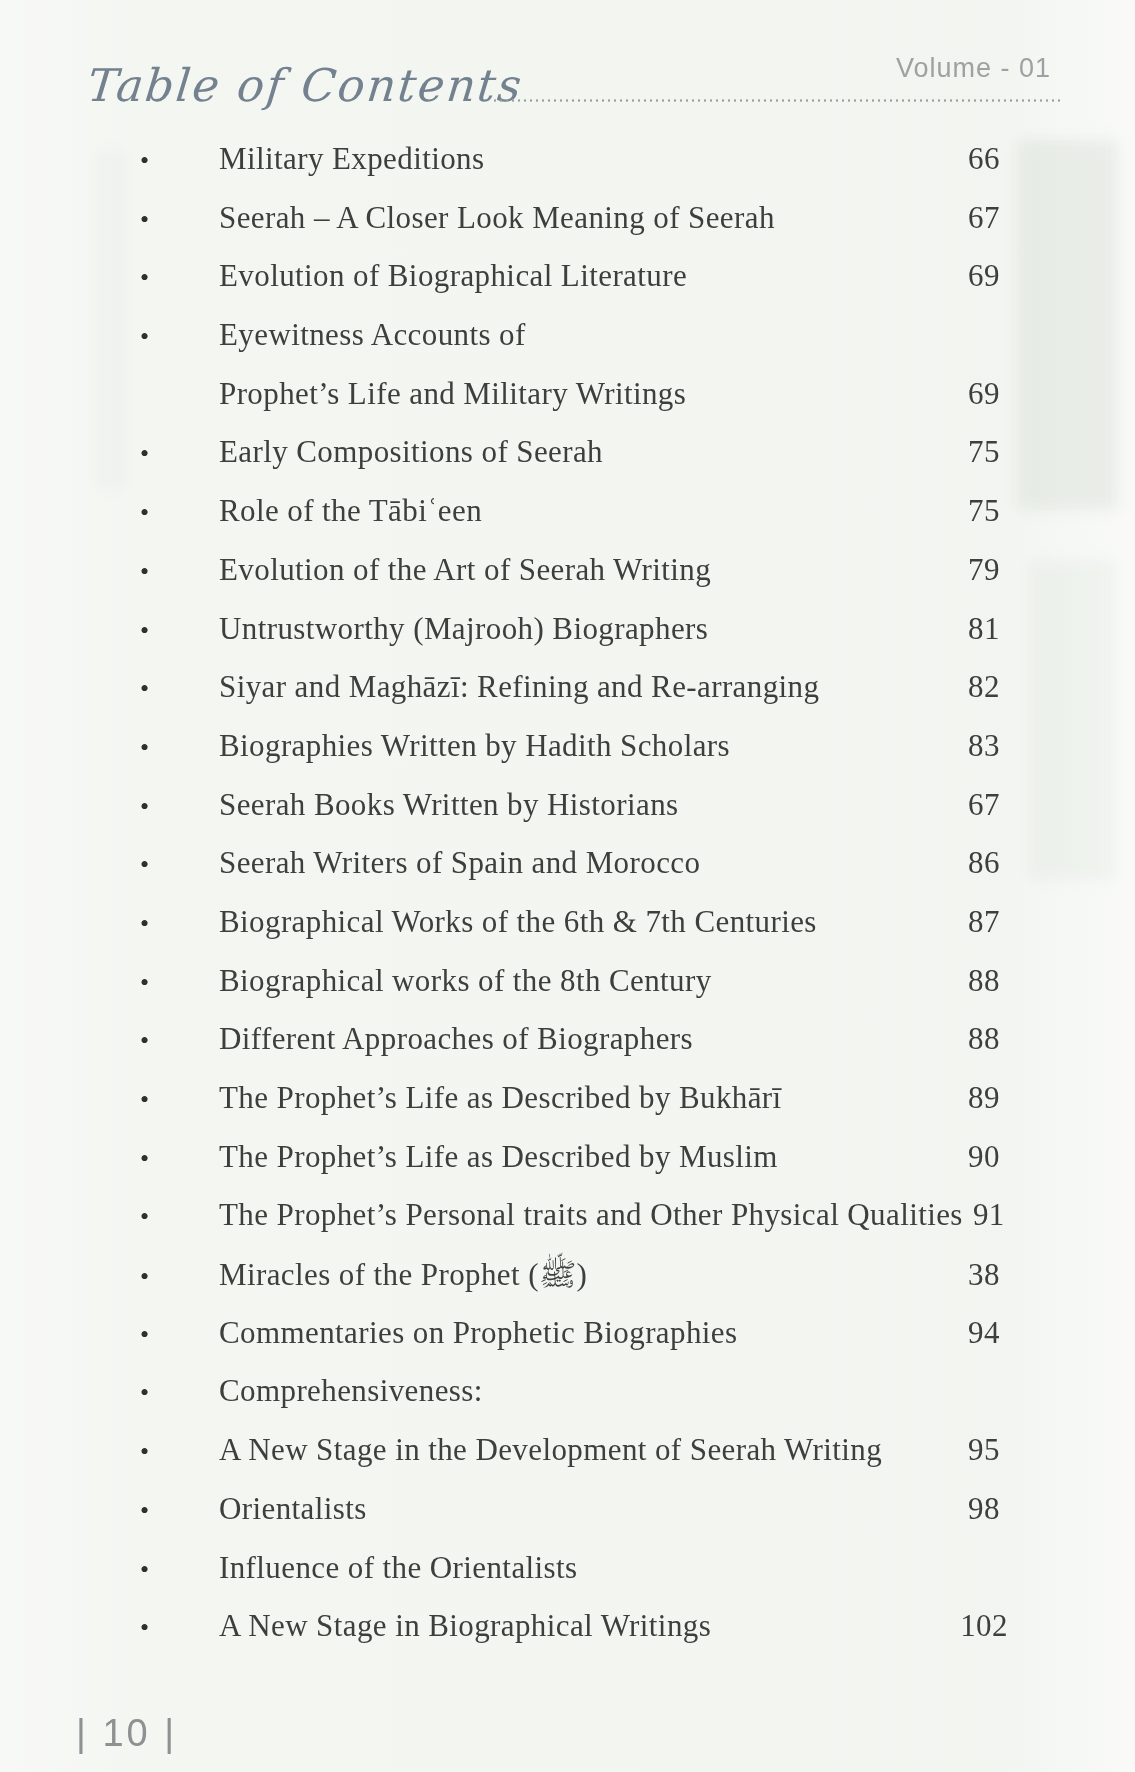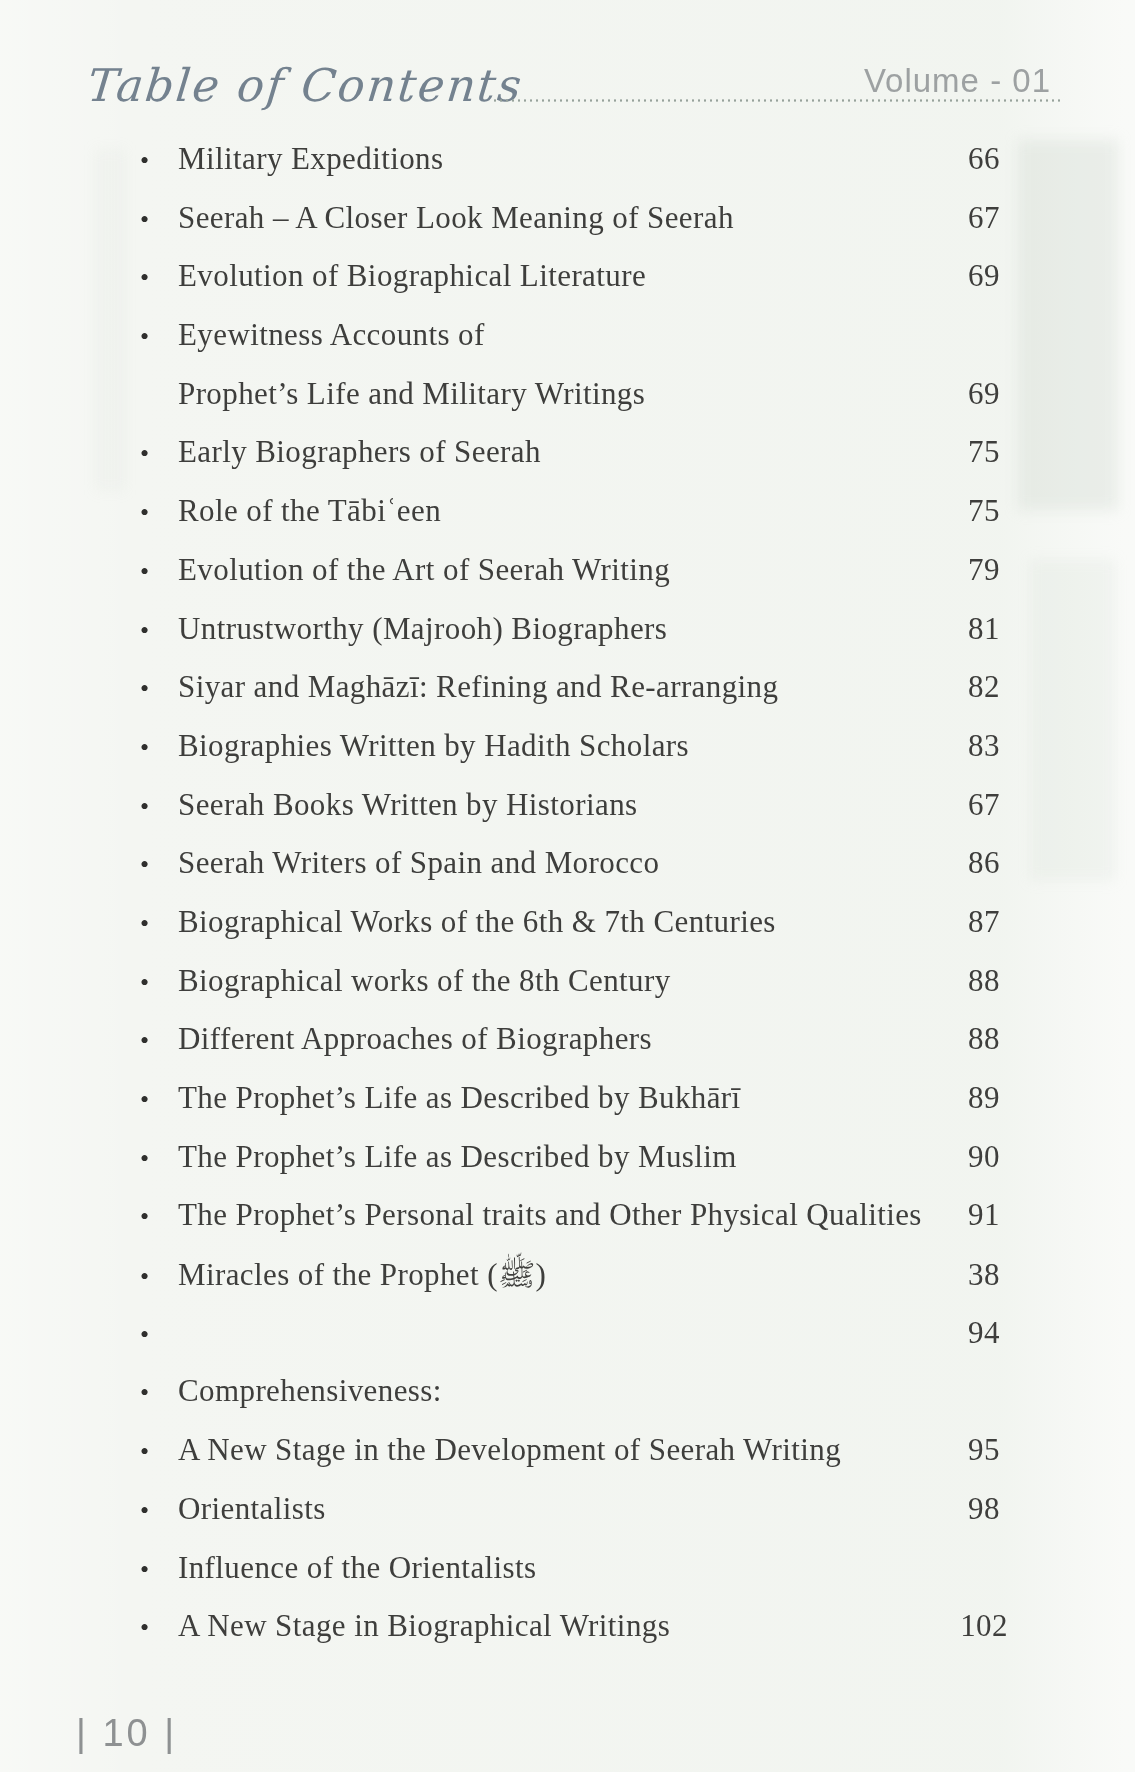--- a/index.html
+++ b/index.html
@@ -50,23 +50,23 @@
     right: 0;
     bottom: 0;
     height: 3px;
     background-image: radial-gradient(circle, #97a29b 1px, rgba(0,0,0,0) 1.3px);
     background-size: 6px 3px;
     background-repeat: repeat-x;
   }
   .header-volume {
     position: absolute;
     right: 10px;
-    bottom: 2px;
+    bottom: 18px;
     font-family: "Liberation Sans", sans-serif;
-    font-size: 33px;
+    font-size: 27px;
     letter-spacing: 1px;
     color: var(--volume-color, #9da1a2);
     white-space: nowrap;
   }
 
   
   .toc {
     position: absolute;
     left: 140px;
     top: 141px;
@@ -80,20 +80,21 @@
     letter-spacing: 0.4px;
     color: var(--ink, #3e3e3c);
   }
   .toc-bullet {
     flex: 0 0 38px;
     font-size: 26px;
     color: #2f2f2d;
   }
   .toc-title {
     white-space: nowrap;
+    margin-left: 41px;
   }
   .toc-fill { flex: 1 1 auto; }
   .toc-page {
     flex: 0 0 52px;
     text-align: center;
     white-space: nowrap;
   }
 
   
   .footer {
@@ -153,21 +154,21 @@
 
     <div class="toc-row">
       <span class="toc-bullet"></span>
       <span class="toc-title">Prophet’s Life and Military Writings</span>
       <span class="toc-fill"></span>
       <span class="toc-page">69</span>
     </div>
 
     <div class="toc-row">
       <span class="toc-bullet">•</span>
-      <span class="toc-title">Early Biographers of Seerah</span>
+      <span class="toc-title">Early Compositions of Seerah</span>
       <span class="toc-fill"></span>
       <span class="toc-page">75</span>
     </div>
 
     <div class="toc-row">
       <span class="toc-bullet">•</span>
       <span class="toc-title">Role of the Tābiʿeen</span>
       <span class="toc-fill"></span>
       <span class="toc-page">75</span>
     </div>
@@ -258,20 +259,21 @@
 
     <div class="toc-row">
       <span class="toc-bullet">•</span>
       <span class="toc-title">Miracles of the Prophet (ﷺ)</span>
       <span class="toc-fill"></span>
       <span class="toc-page">38</span>
     </div>
 
     <div class="toc-row">
       <span class="toc-bullet">•</span>
+      <span class="toc-title">Commentaries on Prophetic Biographies</span>
       <span class="toc-fill"></span>
       <span class="toc-page">94</span>
     </div>
 
     <div class="toc-row">
       <span class="toc-bullet">•</span>
       <span class="toc-title">Comprehensiveness:</span>
       <span class="toc-fill"></span>
       <span class="toc-page"></span>
     </div>

